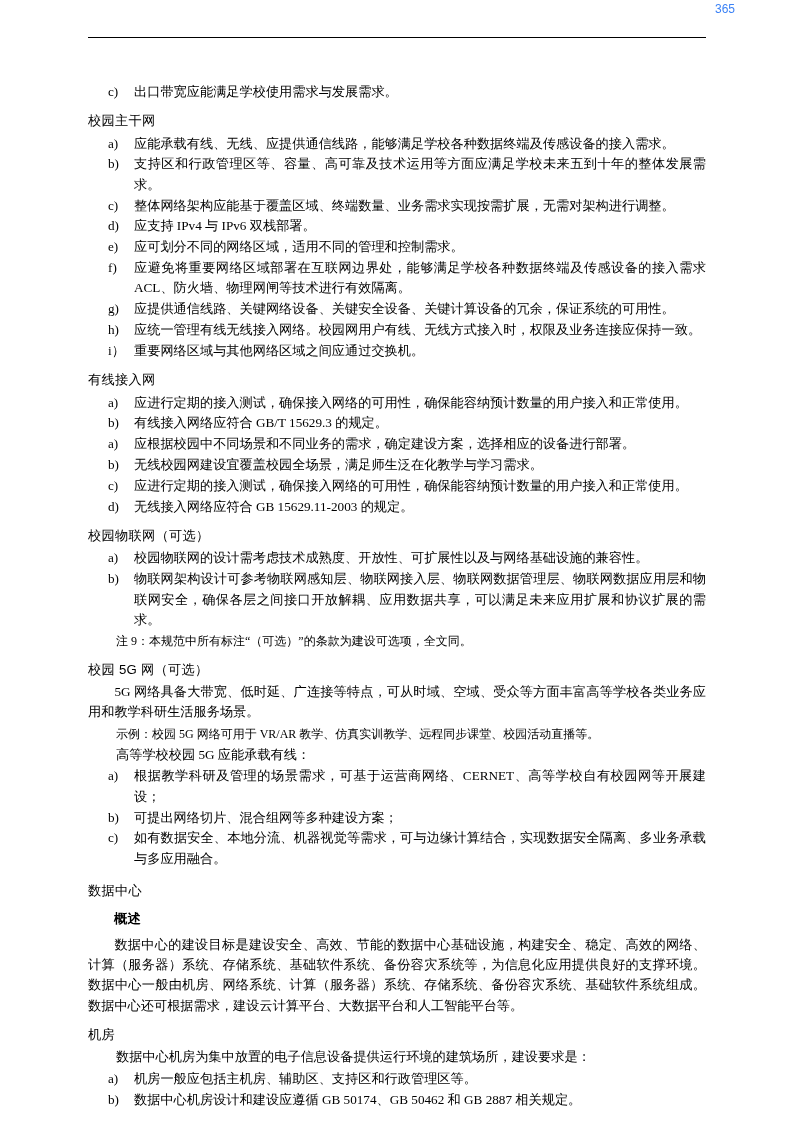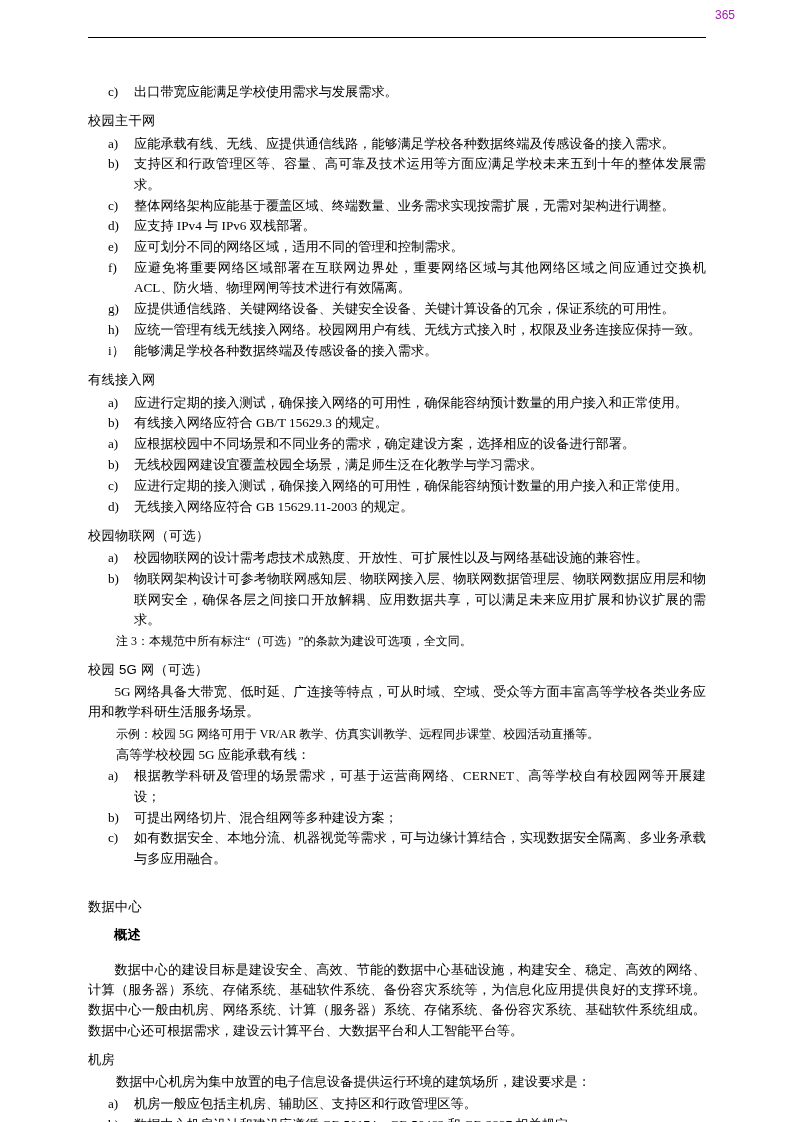--- a/index.html
+++ b/index.html
@@ -17,25 +17,25 @@
   }
   .page {
     position: relative;
     width: 793px;
     height: 1122px;
     box-sizing: border-box;
     padding: 0;
   }
   .page-number {
     position: absolute;
-    top: 8px;
+    top: 2px;
     right: 58px;
     font-family: "Liberation Sans", sans-serif;
     font-size: 12px;
-    color: #a21caf;
+    color: #3b82f6;
   }
   .header-rule {
     position: absolute;
     top: 37px;
     left: 88px;
     width: 618px;
     height: 0;
     border-top: 1px solid #000000;
   }
   .content {
@@ -50,21 +50,21 @@
     font-family: "Liberation Sans", "DejaVu Sans", sans-serif;
     font-weight: normal;
     font-size: 13.2px;
     margin: 9px 0 2px 0;
     letter-spacing: 0.3px;
   }
   .h-sub {
     font-family: "Liberation Sans", "DejaVu Sans", sans-serif;
     font-weight: bold;
     font-size: 13.2px;
-    margin: 8px 0 14px 26px;
+    margin: 8px 0 5px 26px;
     letter-spacing: 0.3px;
   }
   ol.alpha {
     list-style: none;
     margin: 0;
     padding: 0;
   }
   ol.alpha > li {
     position: relative;
     padding-left: 46px;
@@ -115,57 +115,57 @@
       </li>
     </ol>
 
     <div class="h-sec">校园主干网</div>
     <ol class="alpha">
       <li><span class="marker">a)</span><span>应能承载有线、无线、应提供通信线路，能够满足学校各种数据终端及传感设备的接入需求。</span></li>
       <li><span class="marker">b)</span><span>支持区和行政管理区等、容量、高可靠及技术运用等方面应满足学校未来五到十年的整体发展需求。</span></li>
       <li><span class="marker">c)</span><span>整体网络架构应能基于覆盖区域、终端数量、业务需求实现按需扩展，无需对架构进行调整。</span></li>
       <li><span class="marker">d)</span><span>应支持 IPv4 与 IPv6 双栈部署。</span></li>
       <li><span class="marker">e)</span><span>应可划分不同的网络区域，适用不同的管理和控制需求。</span></li>
-      <li><span class="marker">f)</span><span>应避免将重要网络区域部署在互联网边界处，重要网络区域与其他网络区域之间应通过交换机 ACL、防火墙、物理网闸等技术进行有效隔离。</span></li>
+      <li><span class="marker">f)</span><span>应避免将重要网络区域部署在互联网边界处，能够满足学校各种数据终端及传感设备的接入需求 ACL、防火墙、物理网闸等技术进行有效隔离。</span></li>
       <li><span class="marker">g)</span><span>应提供通信线路、关键网络设备、关键安全设备、关键计算设备的冗余，保证系统的可用性。</span></li>
       <li><span class="marker">h)</span><span>应统一管理有线无线接入网络。校园网用户有线、无线方式接入时，权限及业务连接应保持一致。</span></li>
-      <li><span class="marker">i）</span><span>能够满足学校各种数据终端及传感设备的接入需求。</span></li>
+      <li><span class="marker">i）</span><span>重要网络区域与其他网络区域之间应通过交换机。</span></li>
     </ol>
 
     <div class="h-sec">有线接入网</div>
     <ol class="alpha">
       <li><span class="marker">a)</span><span>应进行定期的接入测试，确保接入网络的可用性，确保能容纳预计数量的用户接入和正常使用。</span></li>
       <li><span class="marker">b)</span><span>有线接入网络应符合 GB/T 15629.3 的规定。</span></li>
     </ol>
 
     <ol class="alpha">
       <li><span class="marker">a)</span><span>应根据校园中不同场景和不同业务的需求，确定建设方案，选择相应的设备进行部署。</span></li>
       <li><span class="marker">b)</span><span>无线校园网建设宜覆盖校园全场景，满足师生泛在化教学与学习需求。</span></li>
       <li><span class="marker">c)</span><span>应进行定期的接入测试，确保接入网络的可用性，确保能容纳预计数量的用户接入和正常使用。</span></li>
       <li><span class="marker">d)</span><span>无线接入网络应符合 GB 15629.11-2003 的规定。</span></li>
     </ol>
 
     <div class="h-sec">校园物联网（可选）</div>
     <ol class="alpha">
       <li><span class="marker">a)</span><span>校园物联网的设计需考虑技术成熟度、开放性、可扩展性以及与网络基础设施的兼容性。</span></li>
       <li><span class="marker">b)</span><span>物联网架构设计可参考物联网感知层、物联网接入层、物联网数据管理层、物联网数据应用层和物联网安全，确保各层之间接口开放解耦、应用数据共享，可以满足未来应用扩展和协议扩展的需求。</span></li>
     </ol>
-    <div class="para-note">注 3：本规范中所有标注“（可选）”的条款为建设可选项，全文同。</div>
+    <div class="para-note">注 9：本规范中所有标注“（可选）”的条款为建设可选项，全文同。</div>
 
     <div class="h-sec">校园 5G 网（可选）</div>
     <div class="para">5G 网络具备大带宽、低时延、广连接等特点，可从时域、空域、受众等方面丰富高等学校各类业务应用和教学科研生活服务场景。</div>
     <div class="para-note">示例：校园 5G 网络可用于 VR/AR 教学、仿真实训教学、远程同步课堂、校园活动直播等。</div>
     <div class="para-indent-block">高等学校校园 5G 应能承载有线：</div>
     <ol class="alpha">
       <li><span class="marker">a)</span><span>根据教学科研及管理的场景需求，可基于运营商网络、CERNET、高等学校自有校园网等开展建设；</span></li>
       <li><span class="marker">b)</span><span>可提出网络切片、混合组网等多种建设方案；</span></li>
       <li><span class="marker">c)</span><span>如有数据安全、本地分流、机器视觉等需求，可与边缘计算结合，实现数据安全隔离、多业务承载与多应用融合。</span></li>
     </ol>
 
-    <div class="h-sec" style="margin-top:28px;">数据中心</div>
+    <div class="h-sec" style="margin-top:12px;">数据中心</div>
 
     <div class="h-sub">概述</div>
     <div class="para">数据中心的建设目标是建设安全、高效、节能的数据中心基础设施，构建安全、稳定、高效的网络、计算（服务器）系统、存储系统、基础软件系统、备份容灾系统等，为信息化应用提供良好的支撑环境。数据中心一般由机房、网络系统、计算（服务器）系统、存储系统、备份容灾系统、基础软件系统组成。数据中心还可根据需求，建设云计算平台、大数据平台和人工智能平台等。</div>
 
     <div class="h-sec">机房</div>
     <div class="para-indent-block">数据中心机房为集中放置的电子信息设备提供运行环境的建筑场所，建设要求是：</div>
     <ol class="alpha">
       <li><span class="marker">a)</span><span>机房一般应包括主机房、辅助区、支持区和行政管理区等。</span></li>
       <li><span class="marker">b)</span><span>数据中心机房设计和建设应遵循 GB 50174、GB 50462 和 GB 2887 相关规定。</span></li>
     </ol>

